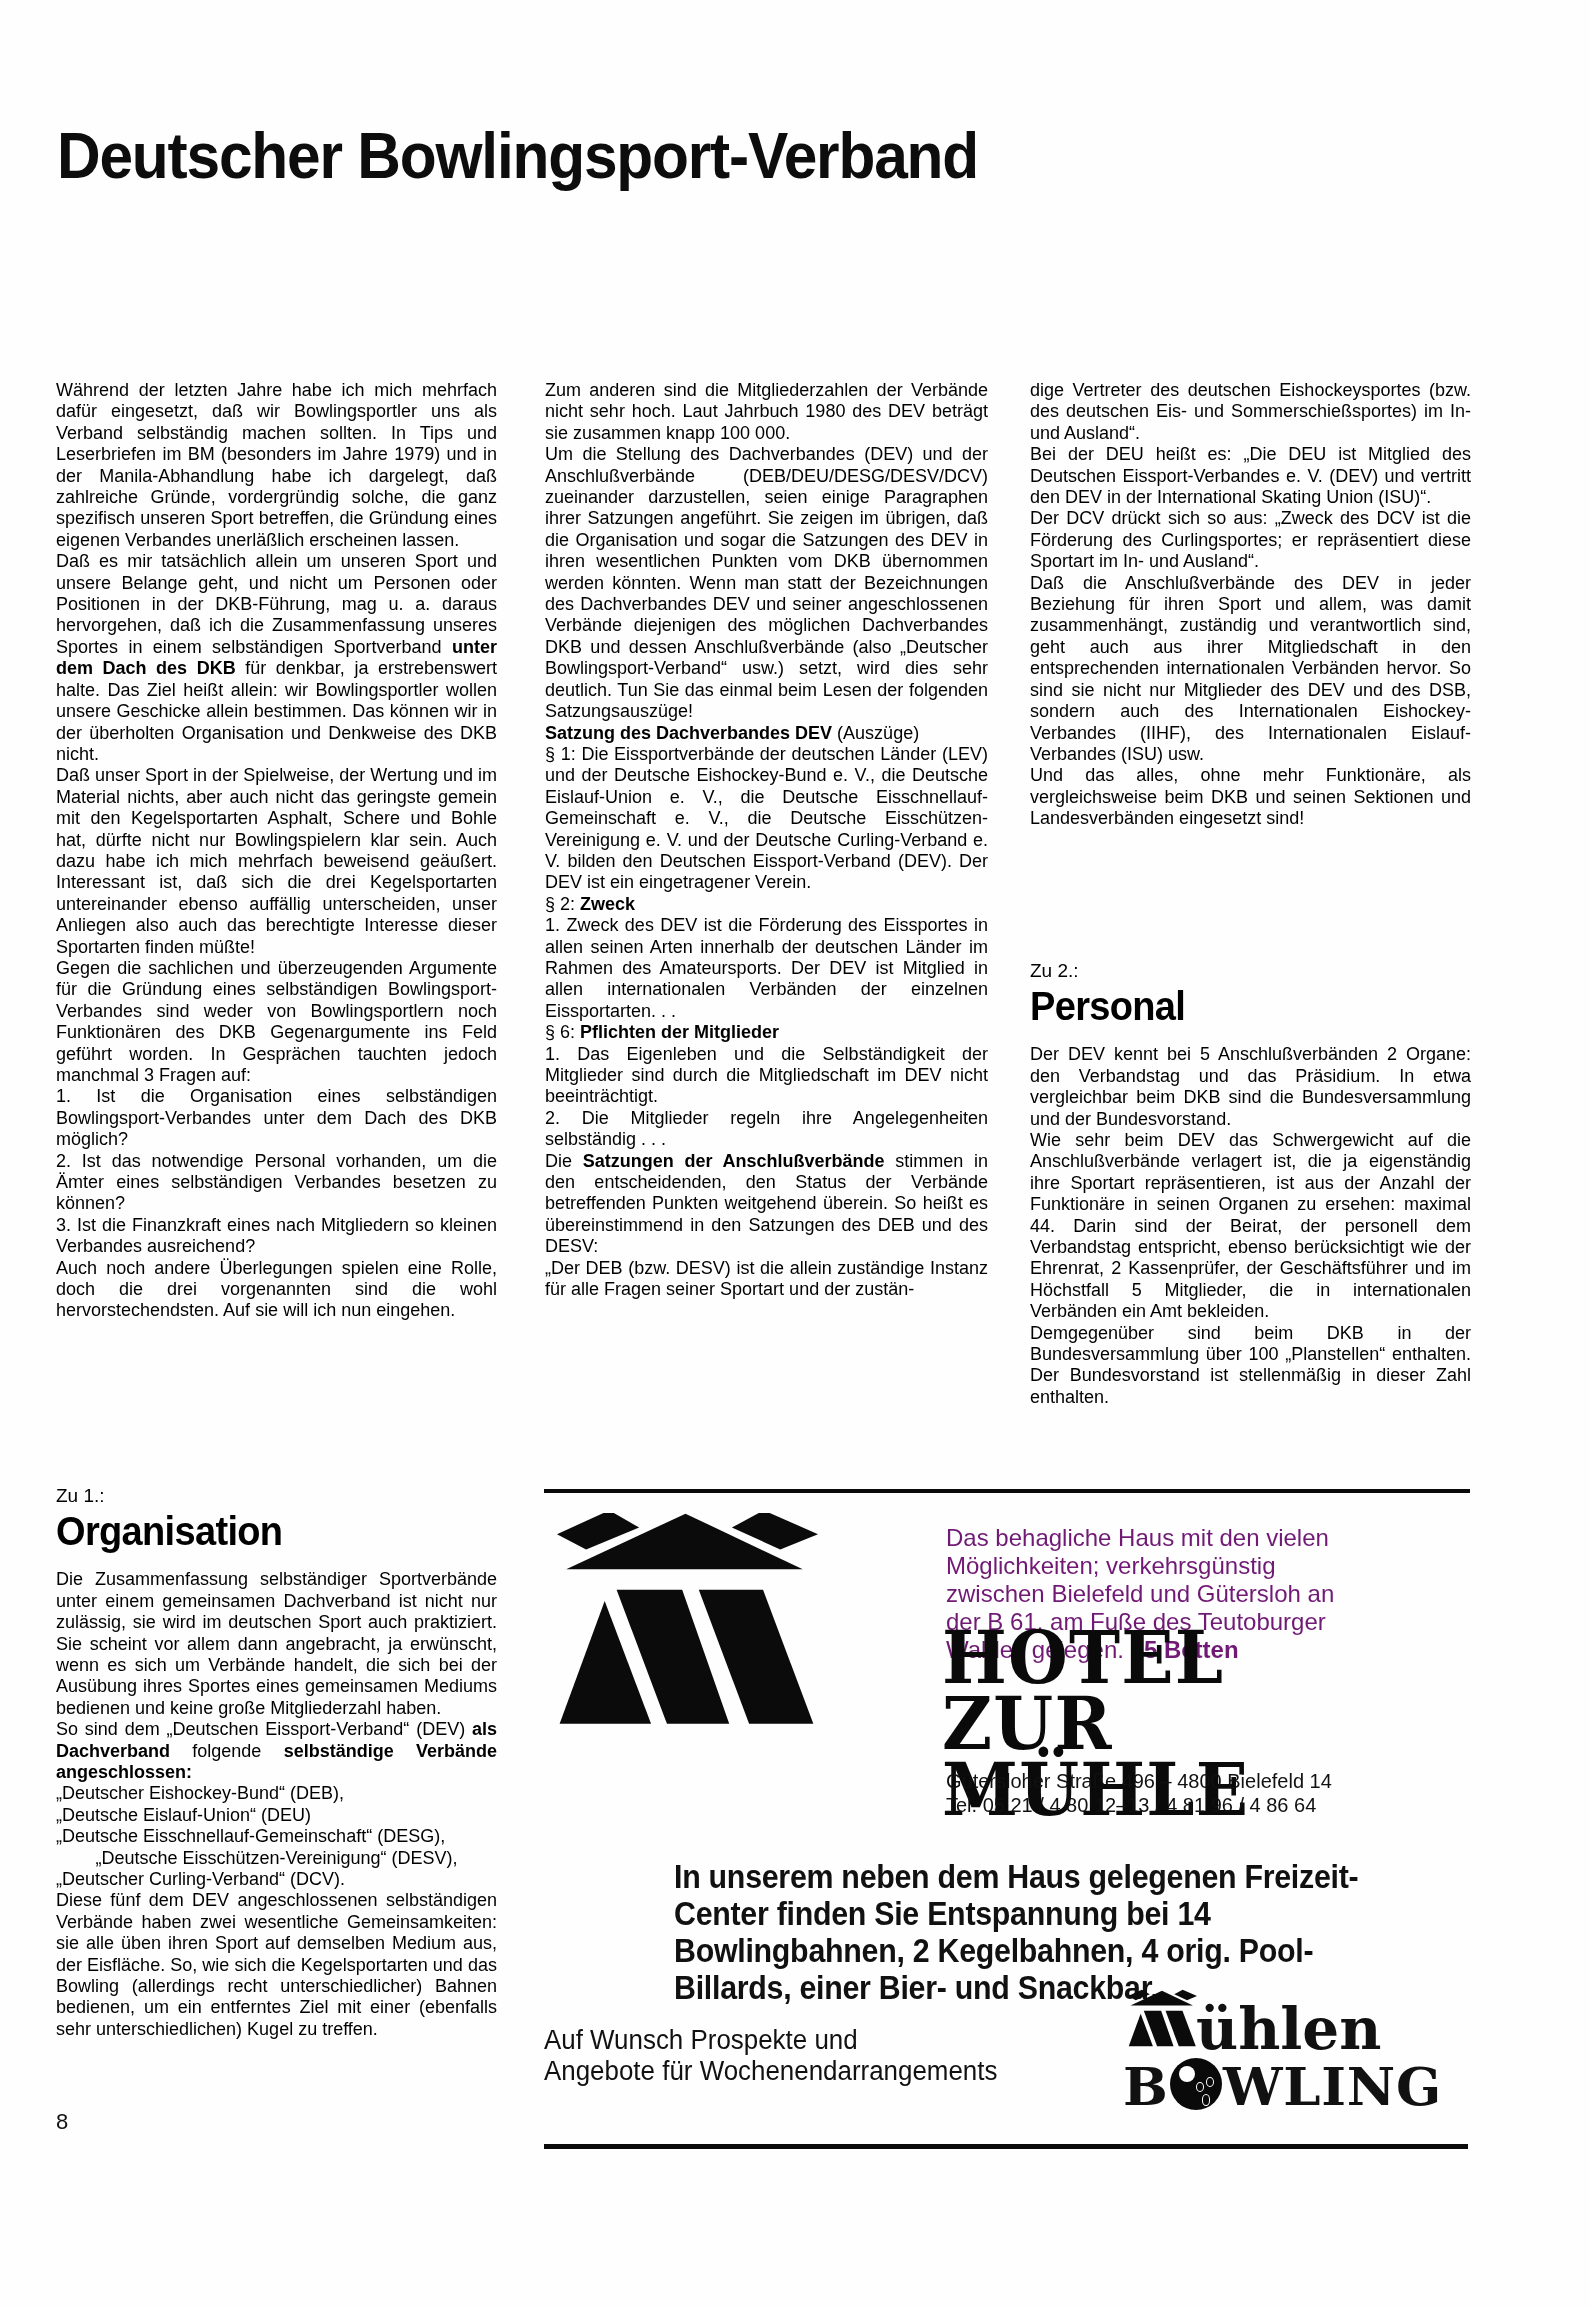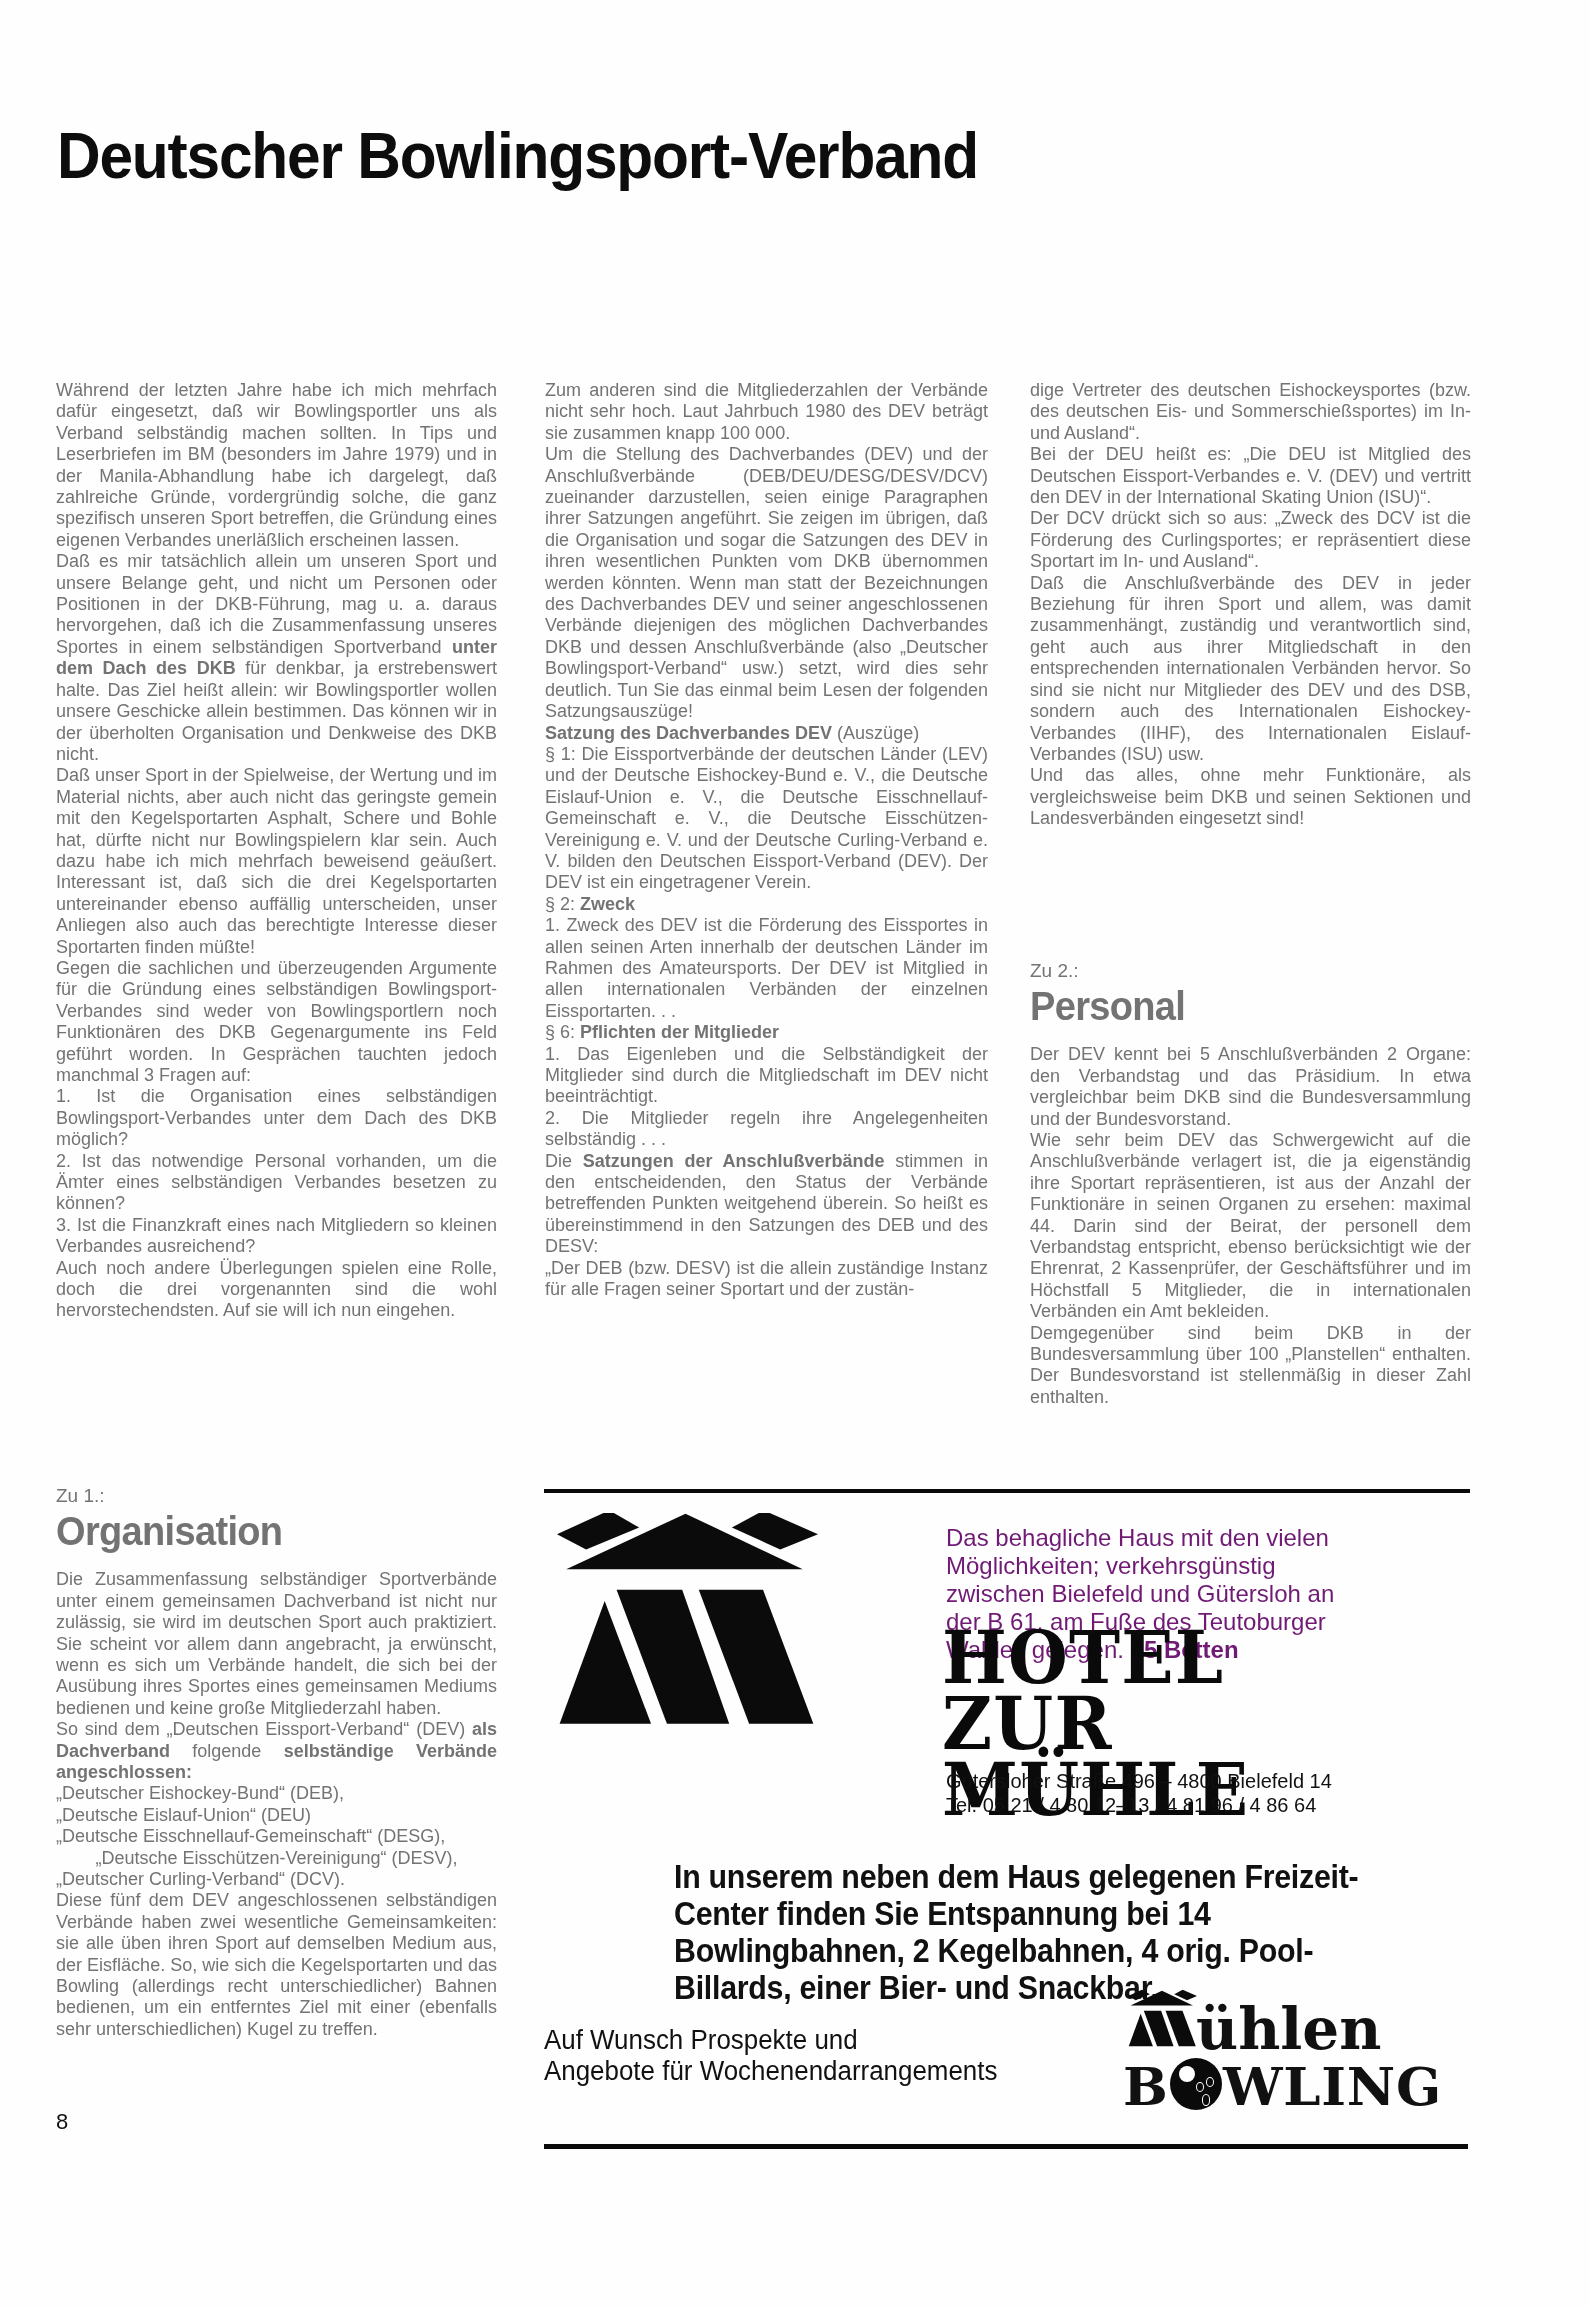--- a/index.html
+++ b/index.html
@@ -1,21 +1,21 @@
 <!DOCTYPE html>
 <html style="font-size:10.6px"><head>
 <meta charset="utf-8">
 <style>
   html, body { margin: 0; padding: 0; background: #ffffff; }
   body { width: 1590px; height: 2307px; position: relative; overflow: hidden; color: #111; font-family: "Liberation Sans", sans-serif; }
   .page { position: absolute; inset: 0; background: #fefefe; }
 
   .title { position: absolute; left: 57px; top: 123px; margin: 0; font-family: "Liberation Sans", sans-serif; font-weight: 700; font-size: 65px; letter-spacing: -1.3px; line-height: 1; color: #0d0d0d; transform: scaleX(0.93); transform-origin: left top; }
 
-  .col { position: absolute; font-family: "Liberation Sans", sans-serif; font-size: 18px; line-height: 21.4px; color: #737373; text-align: justify; hyphens: manual; }
+  .col { position: absolute; font-family: "Liberation Sans", sans-serif; font-size: 18px; line-height: 21.4px; color: #000000; text-align: justify; hyphens: manual; }
   .col p { margin: 0; }
   .col b { font-weight: 700; }
   .col1 { left: 56px; top: 380px; width: 441px; }
   .col2 { left: 545px; top: 380px; width: 443px; }
   .col3 { left: 1030px; top: 380px; width: 441px; }
   .col-org { left: 56px; top: 1485px; width: 441px; }
 
   .kicker { font-size: 19px; line-height: 22.6px; margin: 0; }
   .section-head { font-family: "Liberation Sans", sans-serif; font-weight: 700; font-size: 40px; line-height: 42px; margin: 2.7px 0 17px 0; letter-spacing: -0.7px; transform: scaleX(0.95); transform-origin: left top; }
   .personal-block { position: absolute; left: 1030px; top: 960px; width: 441px; }

